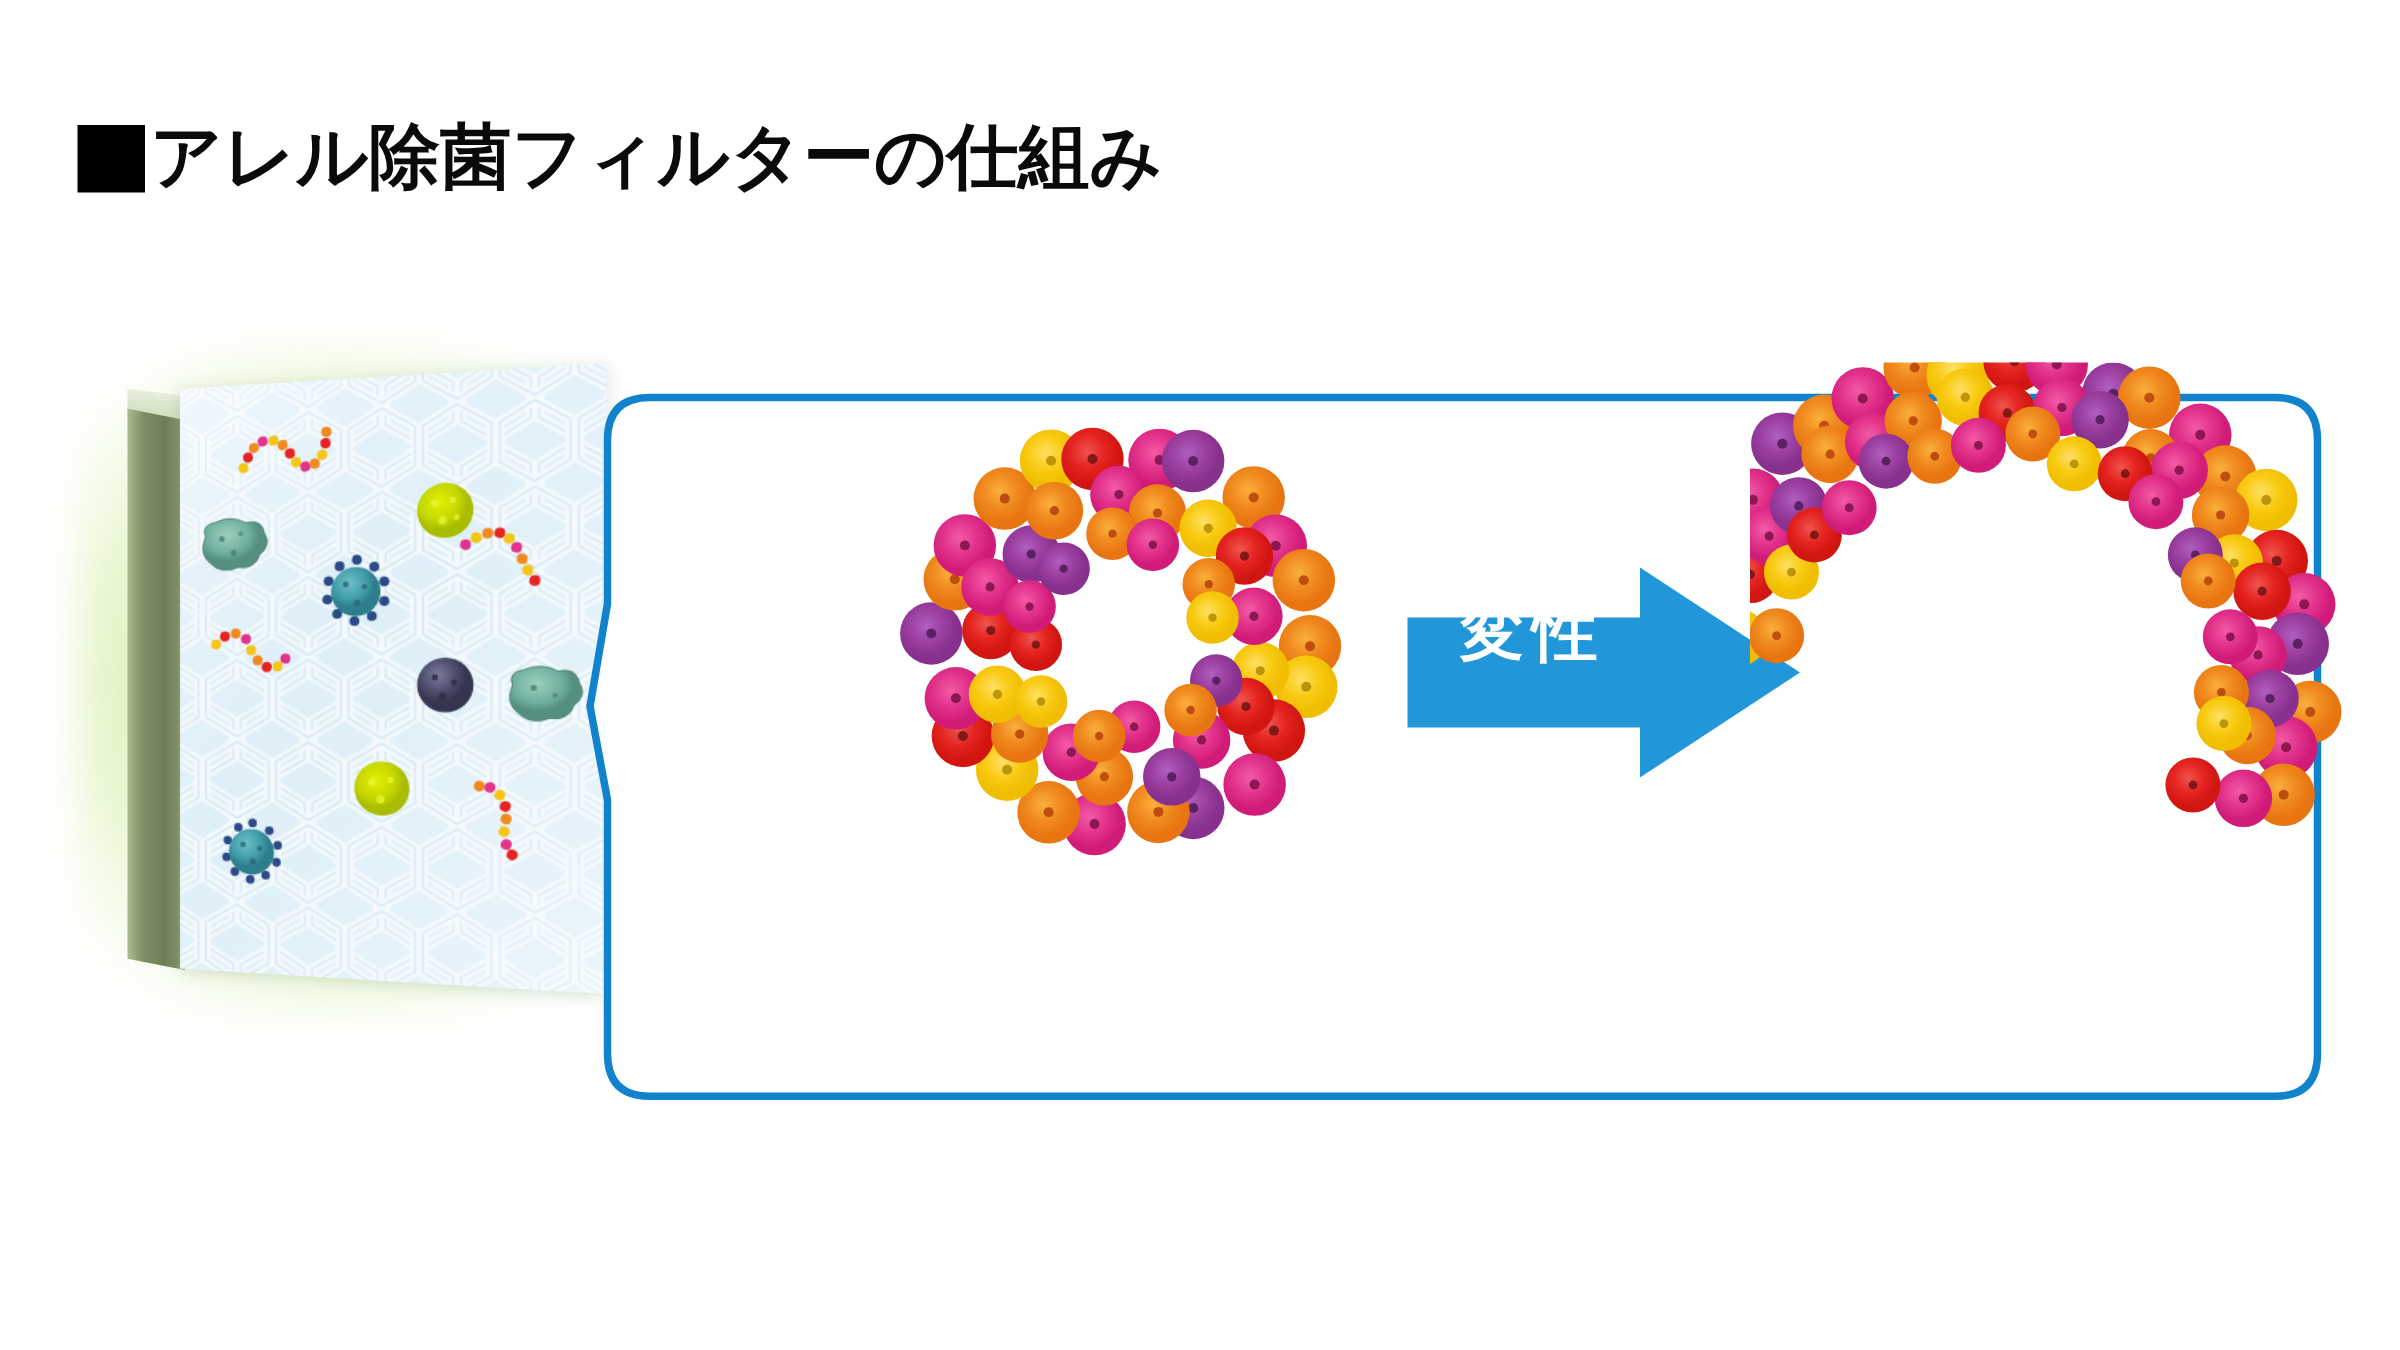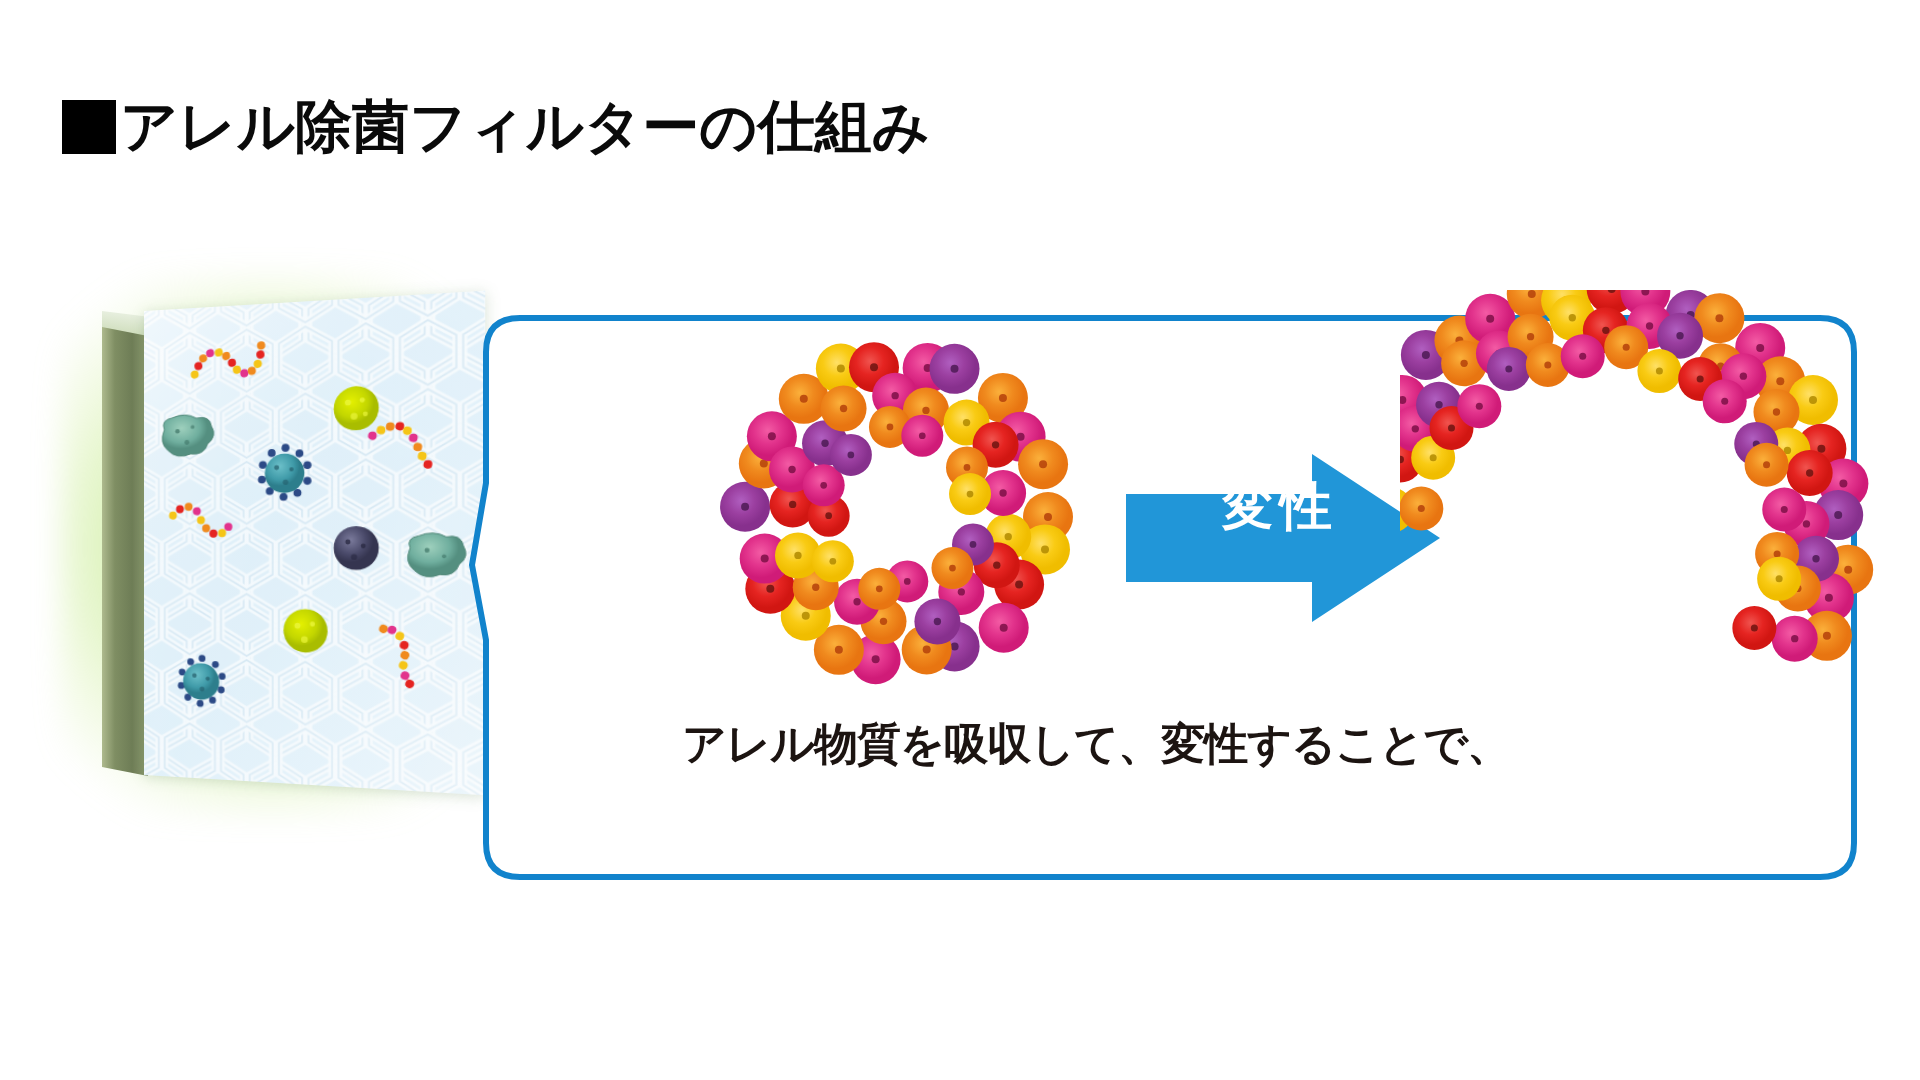--- a/index.html
+++ b/index.html
@@ -134,21 +134,21 @@
     left: 1120px;
     top: 448px;
     width: 340px;
     height: 180px;
   }
   .arrow-label {
     position: absolute;
     left: 1168px;
     top: 480px;
     width: 170px;
-    text-align: right;
+    text-align: left;
     font-size: 52px;
     font-weight: 700;
     color: #ffffff;
     letter-spacing: 6px;
     line-height: 1;
     font-family: "DejaVu Sans", "Liberation Sans", sans-serif;
   }
   #chain-svg {
     position: absolute;
     left: 1400px;
@@ -643,16 +643,15 @@
         <circle cx="377.1176609009378" cy="263.91204117068844" r="22" fill="url(#bOr)"></circle>
         <circle cx="377.1176609009378" cy="263.91204117068844" r="3.52" fill="#b4410a" opacity="0.85"></circle>
         <circle cx="379.1342898782454" cy="288.8539299541988" r="22" fill="url(#bYe)"></circle>
         <circle cx="379.1342898782454" cy="288.8539299541988" r="3.52" fill="#b08a00" opacity="0.85"></circle>
         <circle cx="354.3578300137524" cy="338.00319887153097" r="22" fill="url(#bRe)"></circle>
         <circle cx="354.3578300137524" cy="338.00319887153097" r="3.52" fill="#6d1410" opacity="0.85"></circle>
       </g>
   </svg>
 
   <div class="caption">
-    <div>アレル物質を吸収して、変性することで、</div>
   </div>
 
 </div>
 
 </body></html>

